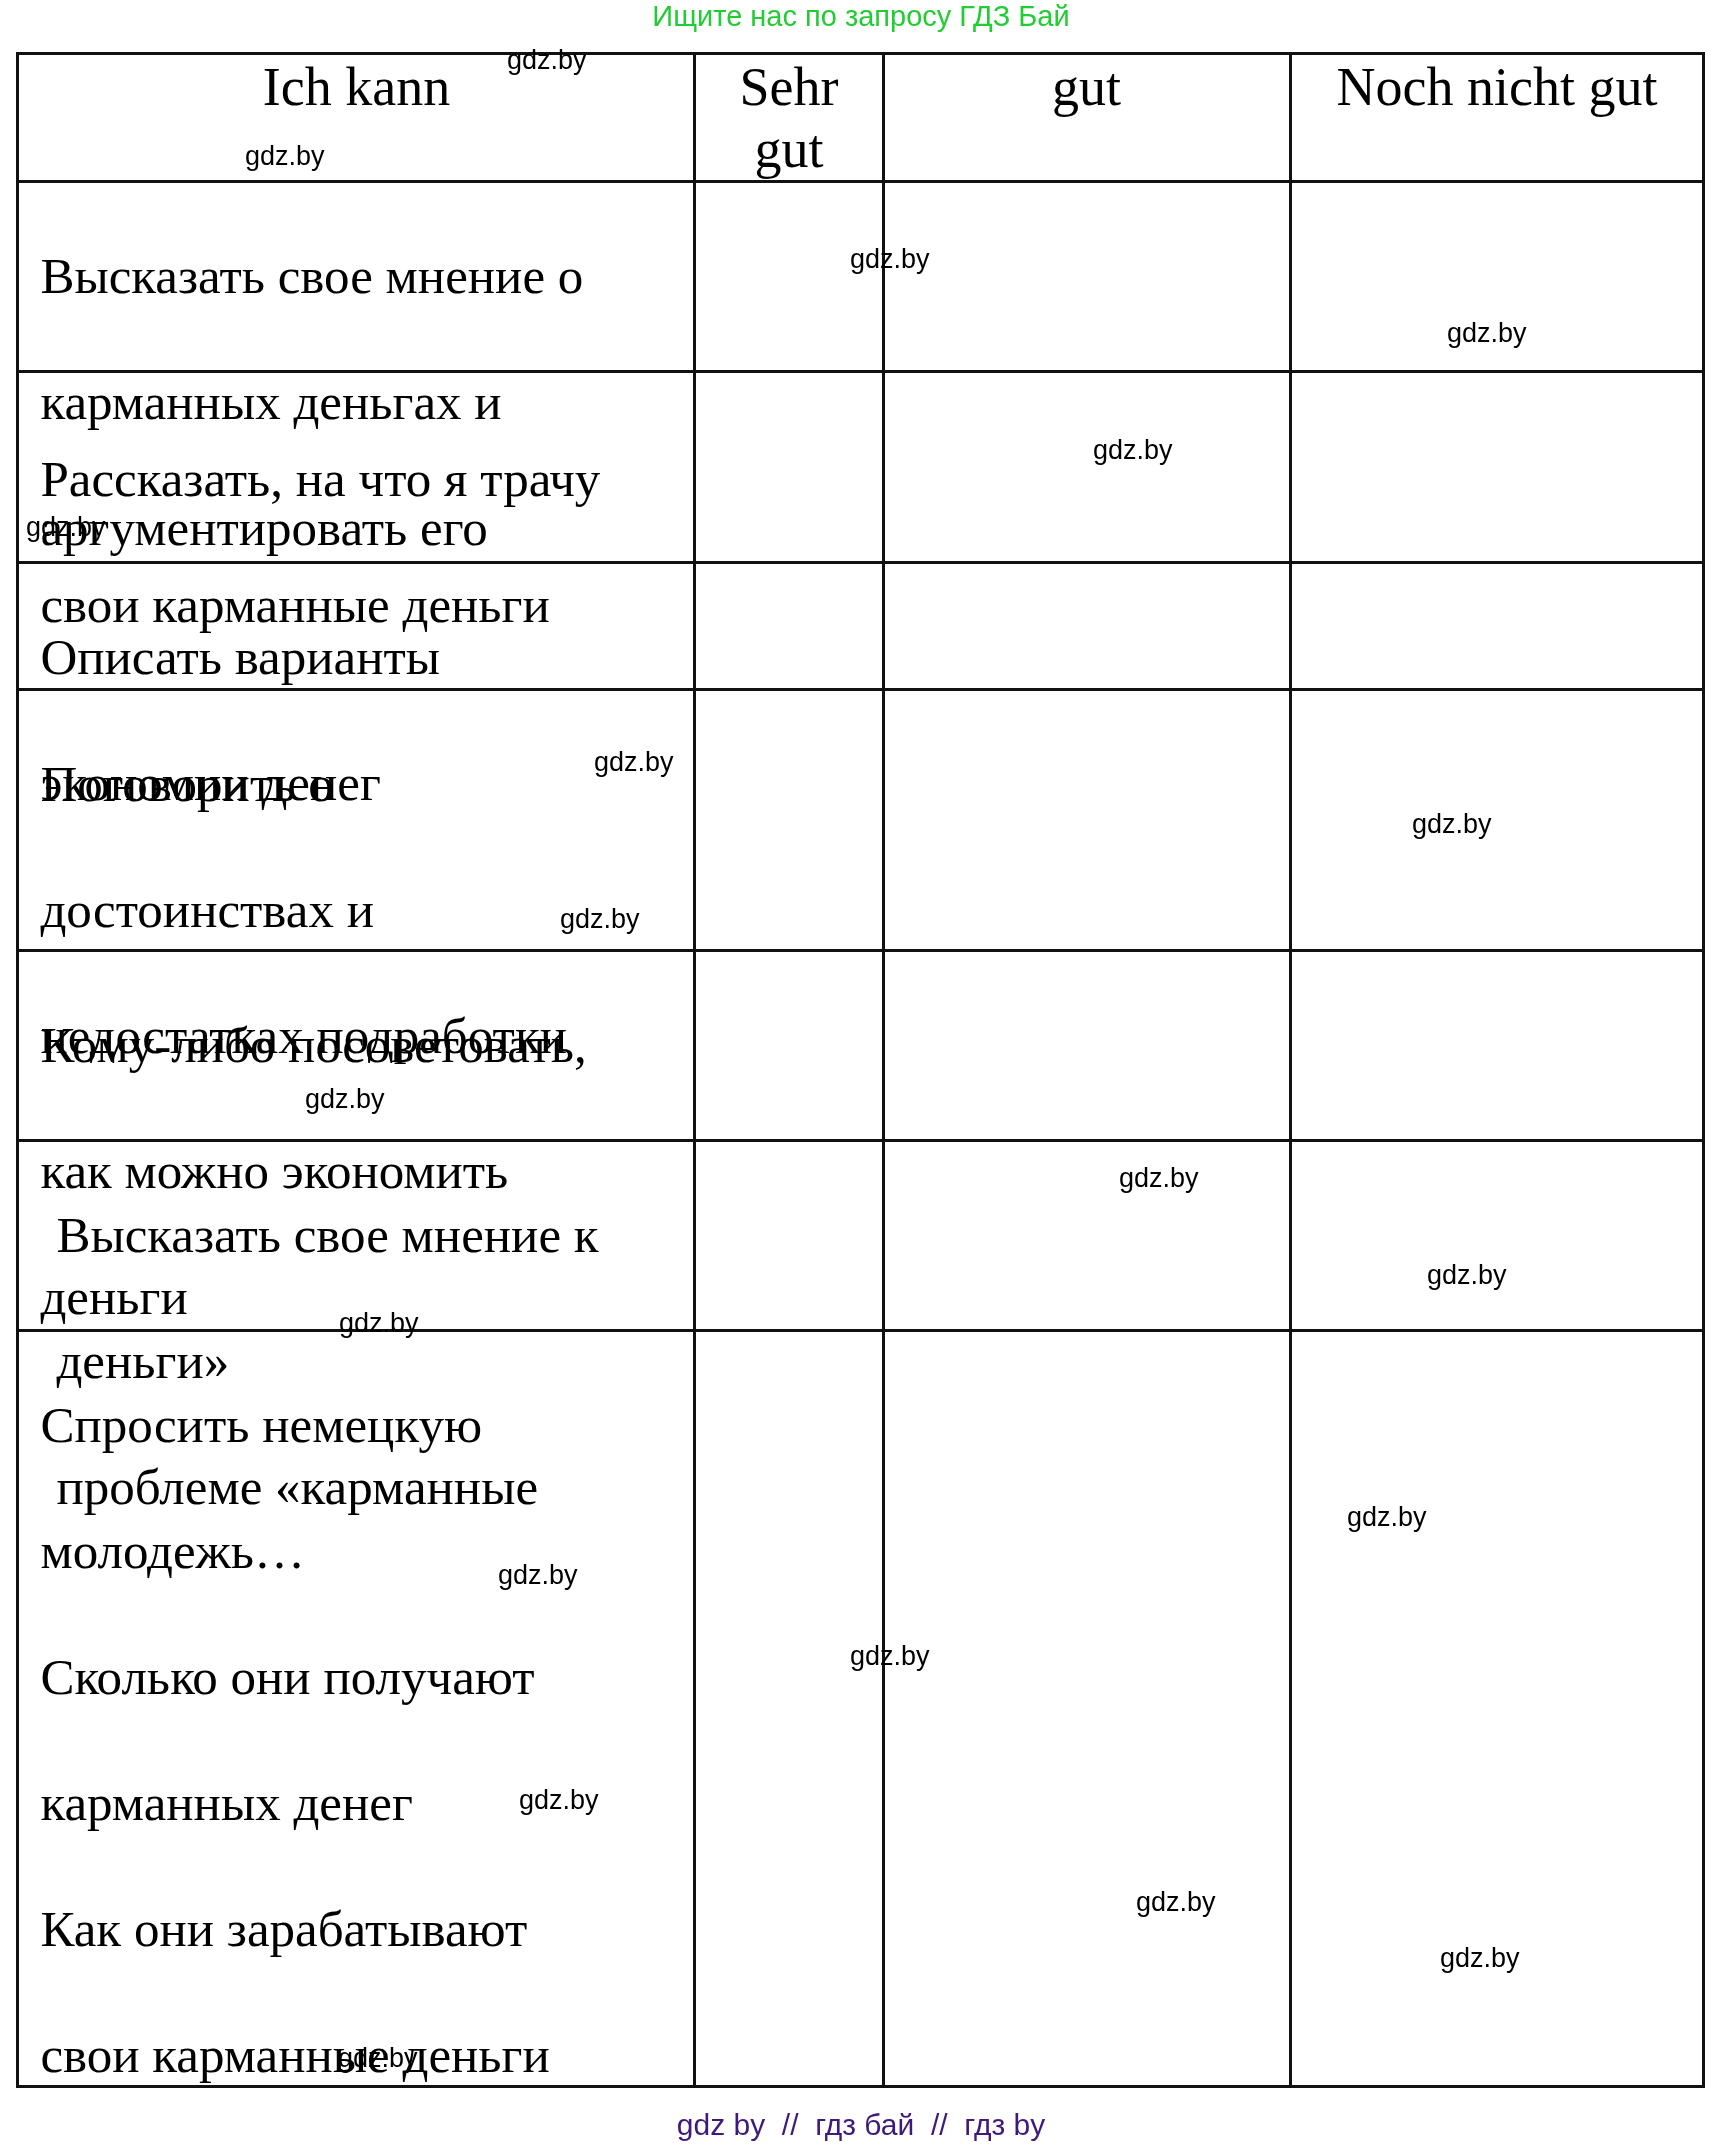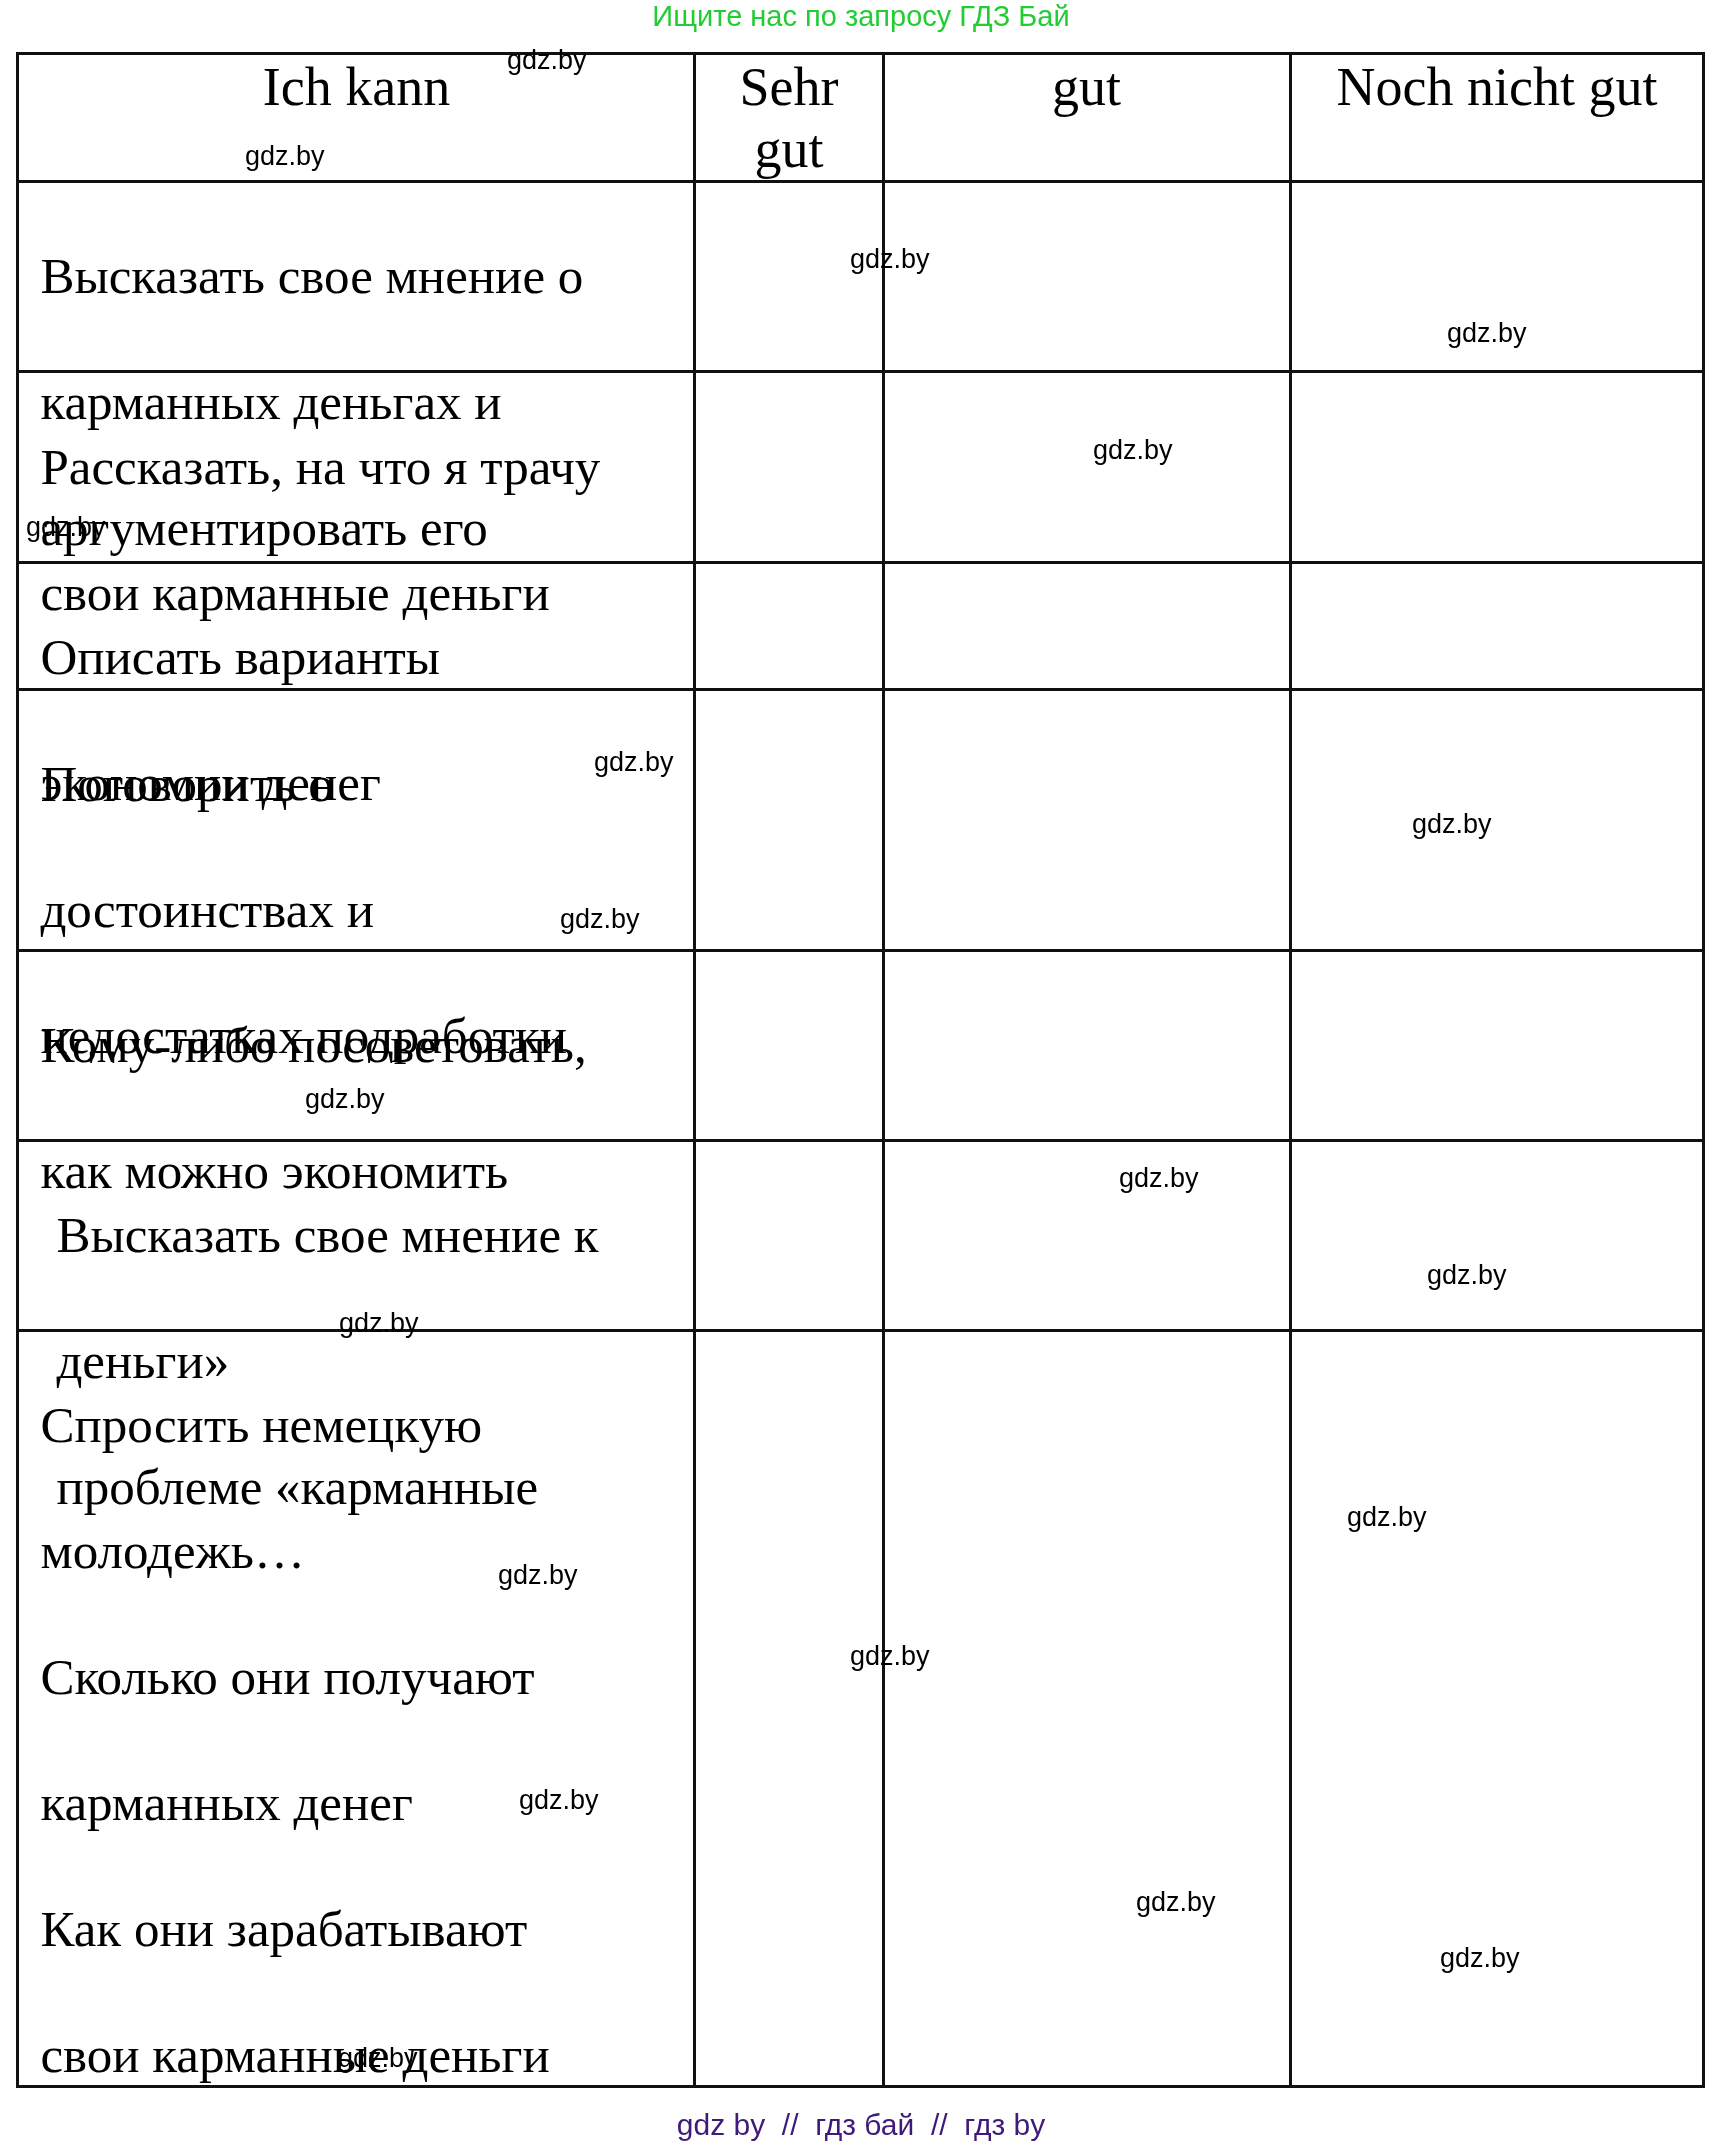--- a/index.html
+++ b/index.html
@@ -72,21 +72,21 @@
 
   <div class="cell body-text" style="left:17px; top:182px; width:676px;">
     <span class="body-line">Высказать свое мнение о</span>
     <span class="body-line">карманных деньгах и</span>
     <span class="body-line">аргументировать его</span>
   </div>
   <div class="cell" style="left:696px; top:183px; width:186px; height:187px;"></div>
   <div class="cell" style="left:884px; top:183px; width:405px; height:187px;"></div>
   <div class="cell" style="left:1292px; top:183px; width:410px; height:187px;"></div>
 
-  <div class="cell body-text" style="left:17px; top:373px; width:578px;">
+  <div class="cell body-text" style="left:17px; top:385px; width:578px;">
     <span class="body-line">Рассказать, на что я трачу</span>
     <span class="body-line">свои карманные деньги</span>
   </div>
   <div class="cell" style="left:696px; top:373px; width:186px; height:188px;"></div>
   <div class="cell" style="left:884px; top:373px; width:405px; height:188px;"></div>
   <div class="cell" style="left:1292px; top:373px; width:410px; height:188px;"></div>
 
   <div class="cell body-text" style="left:17px; top:563px; width:676px;">
     <span class="body-line">Описать варианты</span>
     <span class="body-line">экономии денег</span>
@@ -100,20 +100,21 @@
     <span class="body-line">достоинствах и</span>
     <span class="body-line">недостатках подработки</span>
   </div>
   <div class="cell" style="left:696px; top:691px; width:186px; height:259px;"></div>
   <div class="cell" style="left:884px; top:691px; width:405px; height:259px;"></div>
   <div class="cell" style="left:1292px; top:691px; width:410px; height:259px;"></div>
 
   <div class="cell body-text" style="left:17px; top:951px; width:676px;">
     <span class="body-line">Кому-либо посоветовать,</span>
     <span class="body-line">как можно экономить</span>
+    <span class="body-line">деньги</span>
   </div>
   <div class="cell" style="left:696px; top:952px; width:186px; height:187px;"></div>
   <div class="cell" style="left:884px; top:952px; width:405px; height:187px;"></div>
   <div class="cell" style="left:1292px; top:952px; width:410px; height:187px;"></div>
 
   <div class="cell body-text" style="left:17px; top:1141px; width:676px;margin-left:16px;">
     <span class="body-line">Высказать свое мнение к</span>
     <span class="body-line">деньги»</span>
     <span class="body-line">проблеме «карманные</span>
   </div>

